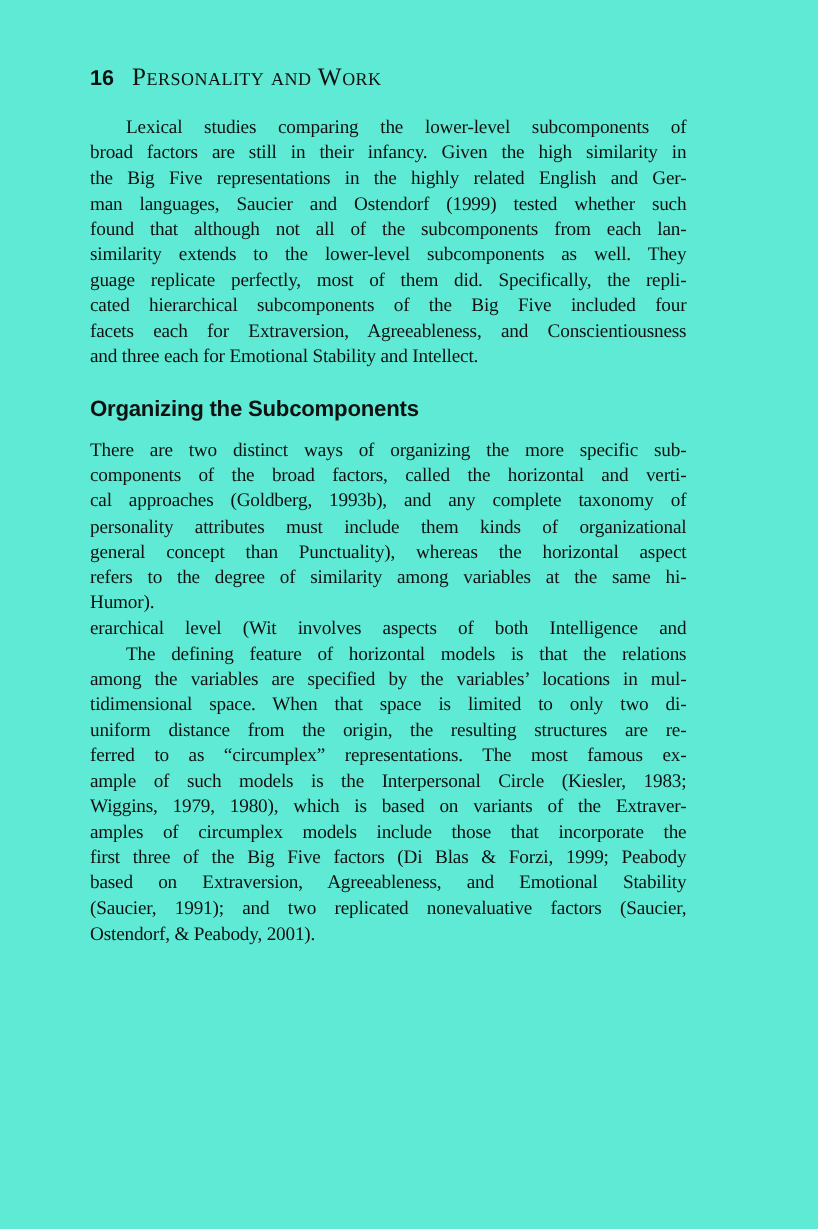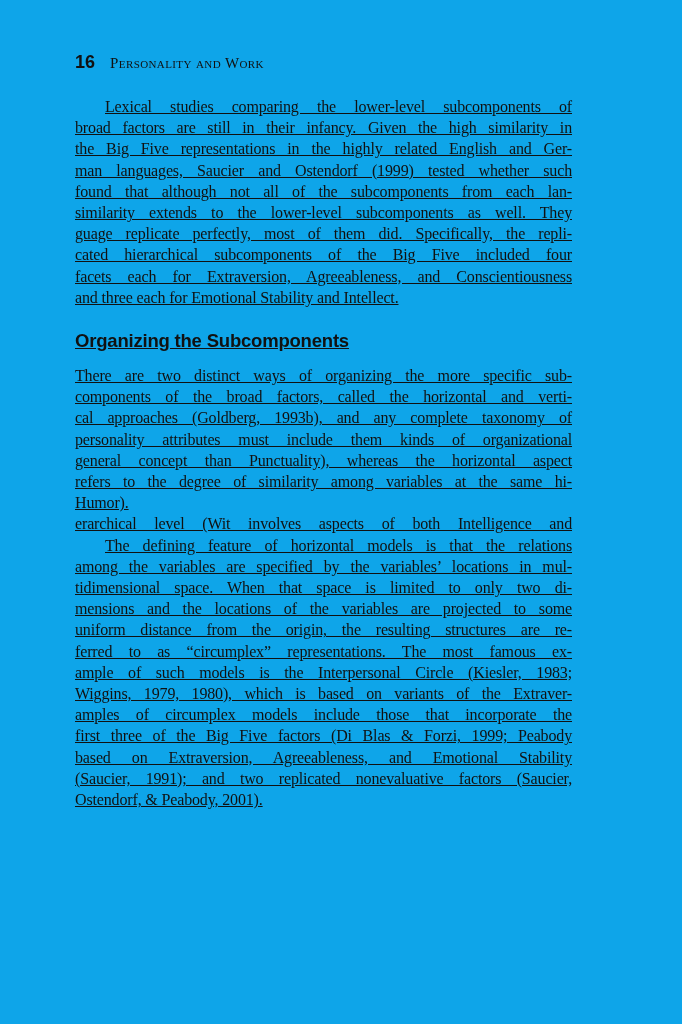--- a/index.html
+++ b/index.html
@@ -4,21 +4,21 @@
 <style>
   html, body {
     margin: 0;
     padding: 0;
     background: #ffffff;
   }
   .page {
     position: relative;
     width: 682px;
     height: 1024px;
-    background: #0ea5e9;
+    background: #5eead4;
     color: #111111;
     font-family: "Liberation Serif", serif;
     overflow: hidden;
   }
   .running-header {
     position: absolute;
     left: 75px;
     top: 52px;
     display: flex;
     align-items: baseline;
@@ -26,56 +26,54 @@
     white-space: nowrap;
   }
   .page-number {
     font-family: "Liberation Sans", sans-serif;
     font-weight: bold;
     font-size: 18px;
     color: #111111;
   }
   .running-head {
     font-variant: small-caps;
-    font-size: 15px;
+    font-size: 21px;
     letter-spacing: 0.4px;
     color: #111111;
   }
   .body-text {
     position: absolute;
     left: 75px;
     top: 96px;
     width: 497px;
   }
   .paragraph {
     margin: 0;
   }
   .line {
     font-size: 16px;
     line-height: 21.2px;
     letter-spacing: -0.15px;
     text-align: justify;
     text-align-last: justify;
     color: #111111;
-    text-decoration: underline;
   }
   .line.last-line {
     text-align-last: left;
   }
   .line.indent-first {
     text-indent: 30px;
   }
   .section-heading {
     font-family: "Liberation Sans", sans-serif;
     font-weight: bold;
     font-size: 18.5px;
     letter-spacing: -0.2px;
     color: #111111;
     margin: 22px 0 13px 0;
-    text-decoration: underline;
   }
 </style>
 </head>
 <body>
 
 <div class="page">
   <div class="running-header">
     <span class="page-number">16</span>
     <span class="running-head">Personality and Work</span>
   </div>
@@ -100,21 +98,20 @@
         <div class="line">personality attributes must include them kinds of organizational</div>
         <div class="line">general concept than Punctuality), whereas the horizontal aspect</div>
         <div class="line">refers to the degree of similarity among variables at the same hi-</div>
         <div class="line last-line">Humor).</div>
         <div class="line">erarchical level (Wit involves aspects of both Intelligence and</div>
       </div>
       <div class="paragraph">
         <div class="line indent-first">The defining feature of horizontal models is that the relations</div>
         <div class="line">among the variables are specified by the variables’ locations in mul-</div>
         <div class="line">tidimensional space. When that space is limited to only two di-</div>
-        <div class="line">mensions and the locations of the variables are projected to some</div>
         <div class="line">uniform distance from the origin, the resulting structures are re-</div>
         <div class="line">ferred to as “circumplex” representations. The most famous ex-</div>
         <div class="line">ample of such models is the Interpersonal Circle (Kiesler, 1983;</div>
         <div class="line">Wiggins, 1979, 1980), which is based on variants of the Extraver-</div>
         <div class="line">amples of circumplex models include those that incorporate the</div>
         <div class="line">first three of the Big Five factors (Di Blas &amp; Forzi, 1999; Peabody</div>
         <div class="line">based on Extraversion, Agreeableness, and Emotional Stability</div>
         <div class="line">(Saucier, 1991); and two replicated nonevaluative factors (Saucier,</div>
         <div class="line last-line">Ostendorf, &amp; Peabody, 2001).</div>
       </div>

